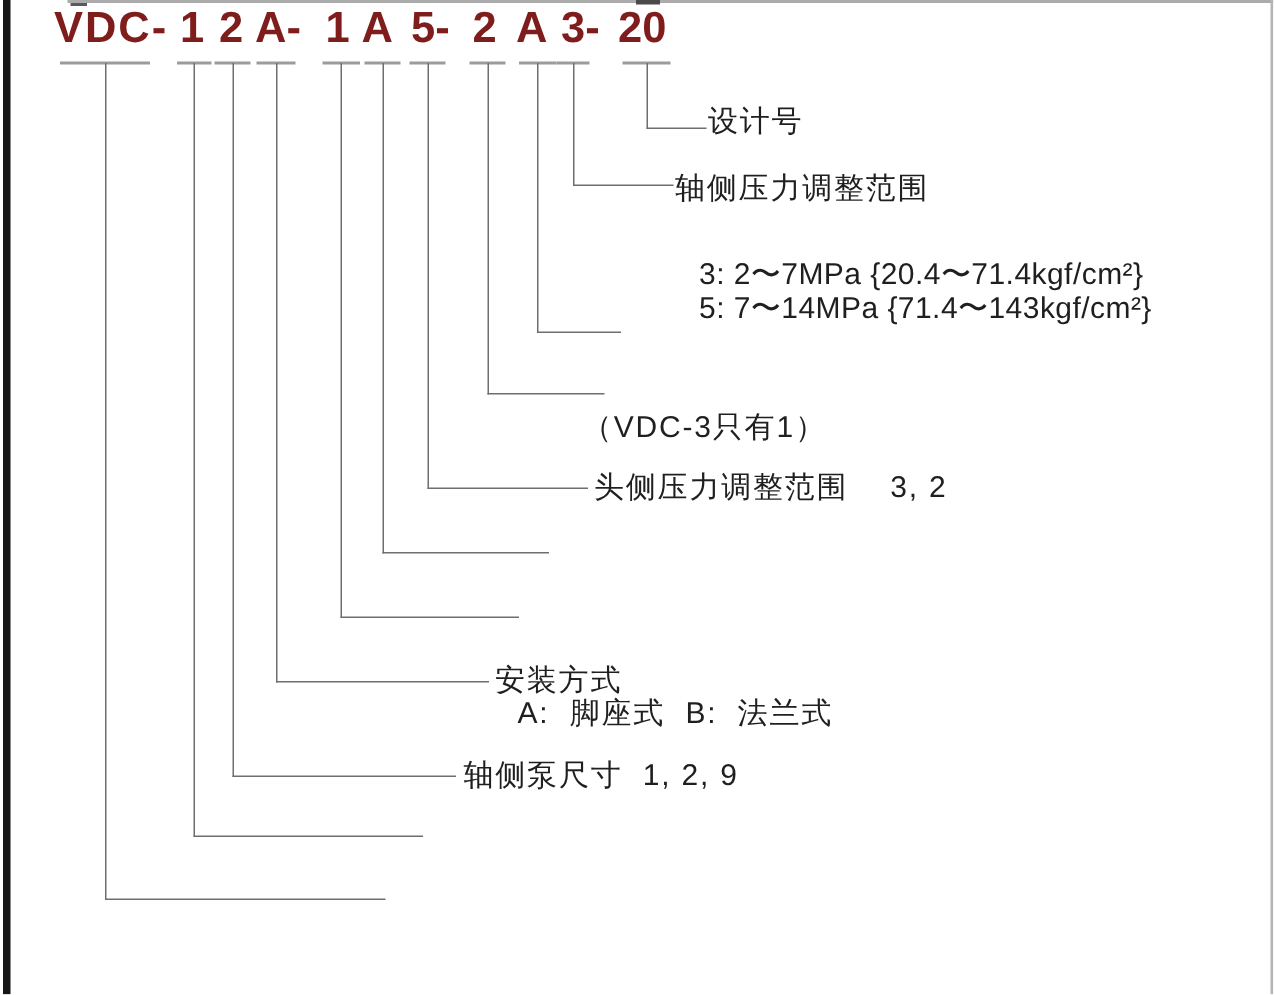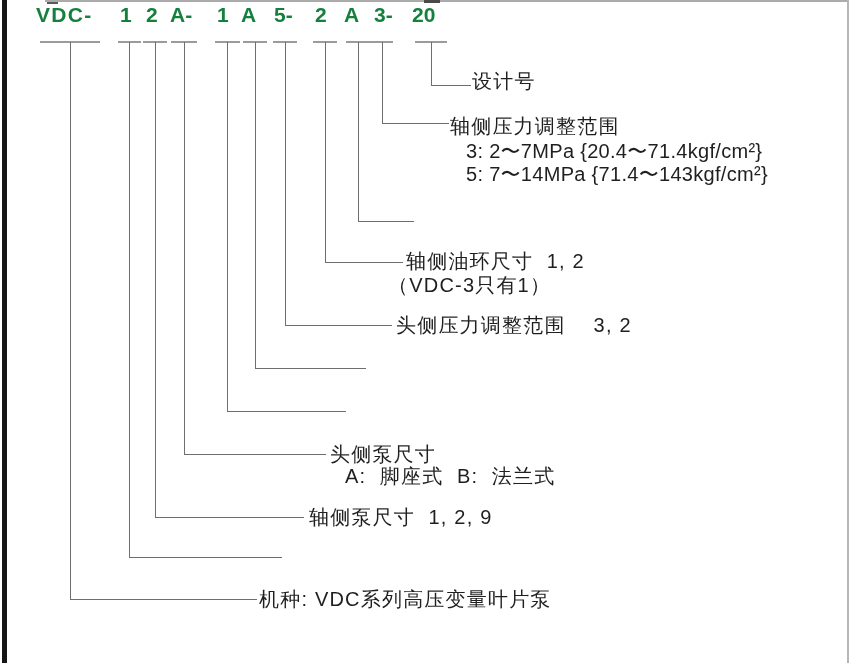--- a/index.html
+++ b/index.html
@@ -8,33 +8,33 @@
     font-family:"Liberation Sans","DejaVu Sans",sans-serif;color:#1f1f1f;
   }
   
   .left-bar{position:absolute;left:2px;top:0;width:5px;height:663px;background:#161616;}
   .top-line{position:absolute;left:45px;top:0;width:804px;height:1.5px;background:#ababab;}
   .top-tick-a{position:absolute;left:47px;top:2px;width:11px;height:2px;background:#5a5a5a;}
   .top-tick-b{position:absolute;left:424px;top:0;width:16px;height:2.5px;background:#4a4a4a;}
   .right-line{position:absolute;left:847px;top:0;width:2px;height:663px;background:#b6b6b6;}
 
   
-  .tok{position:absolute;top:3px;font-size:21px;font-weight:bold;color:#15803d;white-space:pre;}
+  .tok{position:absolute;top:3px;font-size:29px;font-weight:bold;color:#7f1d1d;white-space:pre;}
   .tok.vdc{letter-spacing:1.3px;}
 
   
   .tick{position:absolute;top:41px;height:2px;background:#9b9b9b;}
 
   
   .lead{position:absolute;top:42px;border-left:1.5px solid #6e6e6e;border-bottom:1.5px solid #6e6e6e;}
 
   
   .lbl{position:absolute;font-size:20px;line-height:21px;letter-spacing:1.2px;white-space:pre;color:#1f1f1f;}
   .sub{position:absolute;font-size:20px;line-height:21px;letter-spacing:1.2px;white-space:pre;color:#1f1f1f;}
-  .sub.latin{letter-spacing:0.3px;}
+  .sub.latin{letter-spacing:0.3px;margin-top:32px;}
 </style>
 </head>
 <body>
 
 <div class="page">
 
   <div class="left-bar"></div>
   <div class="top-line"></div>
   <div class="top-tick-a"></div>
   <div class="top-tick-b"></div>
@@ -78,28 +78,26 @@
   <div class="lead" style="left:129px;width:152px;height:515px"></div>
   <div class="lead" style="left:70px;width:186px;height:557px"></div>
 
   <div class="lbl" style="left:472px;top:71px">设计号</div>
 
   <div class="lbl" style="left:450px;top:116px">轴侧压力调整范围</div>
   <div class="sub latin" style="left:466px;top:141px">3: 2〜7MPa {20.4〜71.4kgf/cm²}</div>
   <div class="sub latin" style="left:466px;top:164px">5: 7〜14MPa {71.4〜143kgf/cm²}</div>
 
 
-  <div class="lbl" style="left:406px;top:251px">轴侧油环尺寸  1, 2</div>
   <div class="sub" style="left:388px;top:275px">（VDC-3只有1）</div>
 
   <div class="lbl" style="left:396px;top:315px">头侧压力调整范围　 3, 2</div>
 
 
 
-  <div class="lbl" style="left:330px;top:444px">头侧泵尺寸</div>
+  <div class="lbl" style="left:330px;top:444px">安装方式</div>
   <div class="sub" style="left:345px;top:466px">A:  脚座式  B:  法兰式</div>
 
   <div class="lbl" style="left:309px;top:507px">轴侧泵尺寸  1, 2, 9</div>
 
 
-  <div class="lbl" style="left:259px;top:589px">机种: VDC系列高压变量叶片泵</div>
 
 </div>
 
 </body></html>

